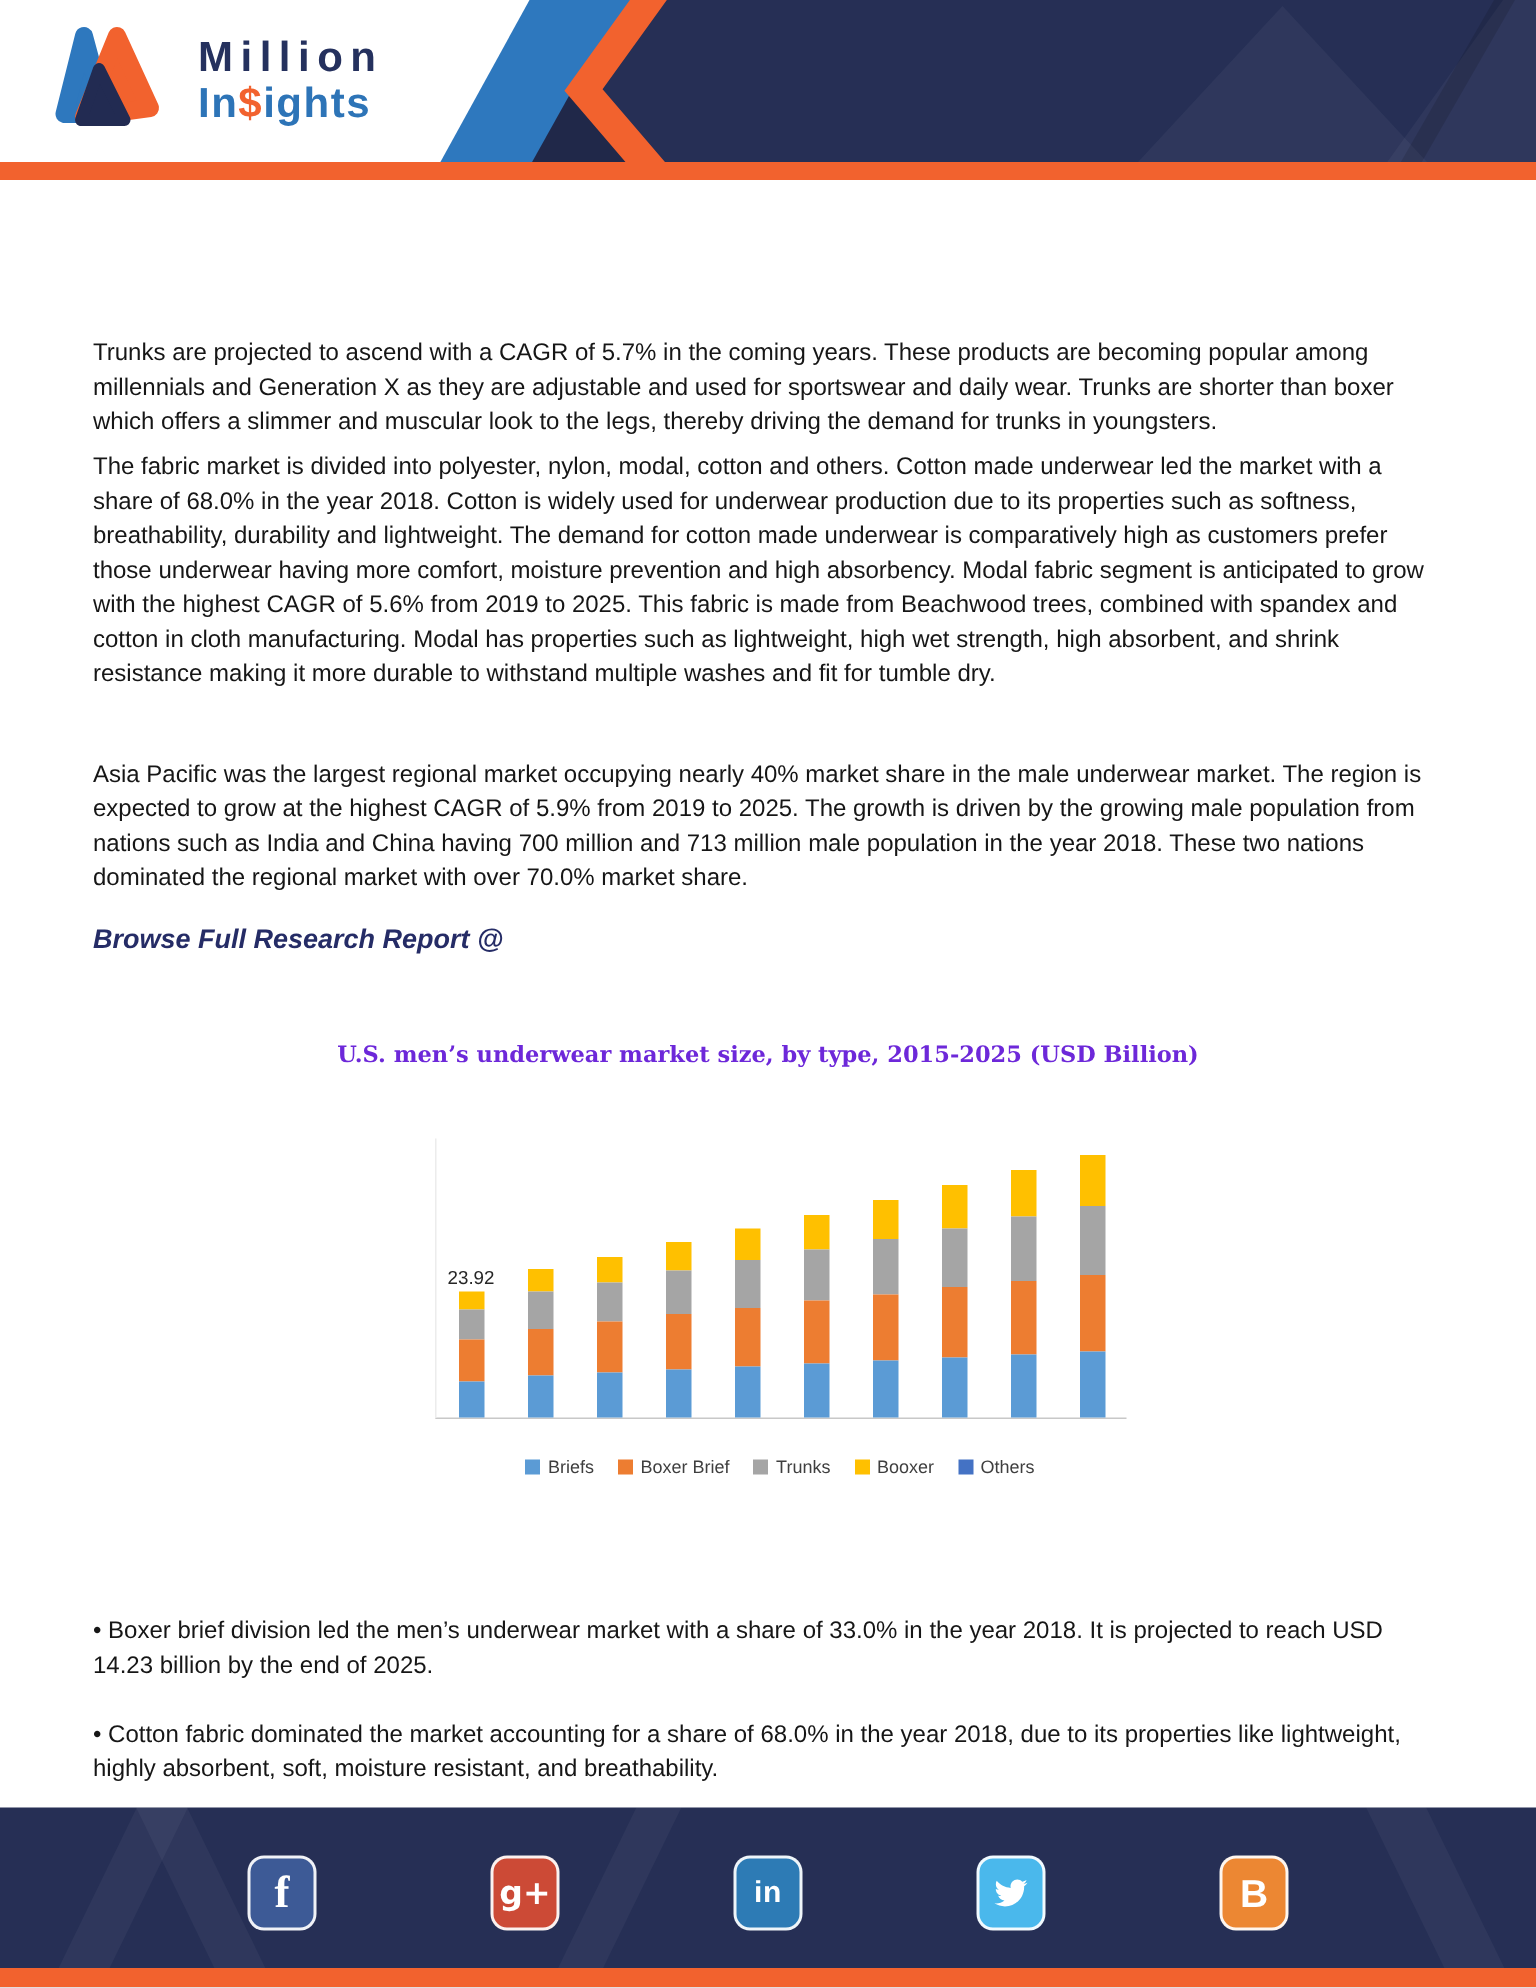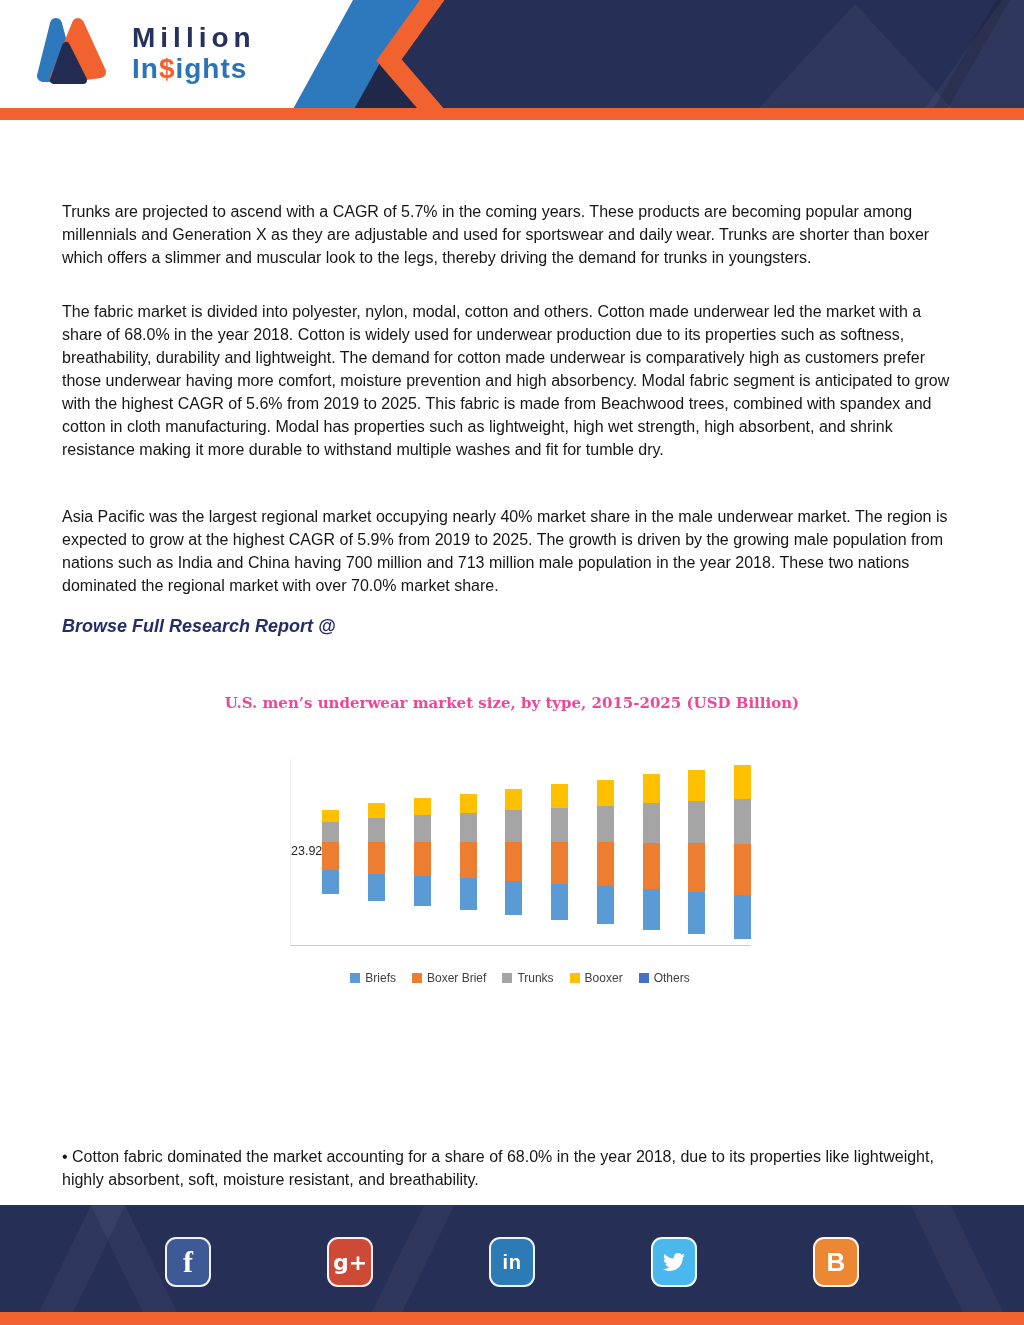--- a/index.html
+++ b/index.html
@@ -15,24 +15,24 @@
   .word2{font-size:28px;font-weight:bold;letter-spacing:1px;color:#2d74b7;margin-top:3px;}
   .word2 .dollar{color:#f2622e;}
   
   .para{position:absolute;left:62px;width:901px;font-size:16px;line-height:23px;color:#161616;}
   .browse{position:absolute;left:62px;width:901px;font-size:18px;font-weight:bold;font-style:italic;color:#252c66;}
   .report-link{position:absolute;left:62px;width:901px;font-size:18px;font-weight:bold;font-style:italic;
                color:#2121b5;text-decoration:underline;display:block;}
   .findings-head{position:absolute;left:62px;width:901px;font-size:16px;font-weight:bold;color:#111;}
   
   .chart-title{position:absolute;left:0;right:0;top:694px;text-align:center;
-               font-family:"DejaVu Serif",serif;font-weight:bold;font-size:15px;color:#ec4899;}
+               font-family:"DejaVu Serif",serif;font-weight:bold;font-size:15px;color:#6d28d9;}
   .bars{position:absolute;left:290px;top:759px;width:460px;height:186px;display:flex;
         border-bottom:1px solid #c8c8c8;border-left:1px solid #ececec;}
-  .col{flex:1;display:flex;flex-direction:row;justify-content:flex-end;align-items:center;height:100%;}
+  .col{flex:1;display:flex;flex-direction:column;justify-content:flex-end;align-items:center;height:100%;}
   .bar-value{font-size:12.5px;color:#262626;margin-bottom:2px;white-space:nowrap;}
   .stack{width:17px;display:flex;flex-direction:column;}
   .stack div{width:17px;}
   .xlabels{position:absolute;left:290px;top:948px;width:460px;display:flex;}
   .xcell{flex:1;text-align:center;font-size:12px;color:#3f3f3f;}
   .legend{position:absolute;left:290px;top:971px;width:460px;display:flex;justify-content:center;gap:16px;}
   .legend-item{display:flex;align-items:center;font-size:12px;color:#3f3f3f;white-space:nowrap;}
   .legend-item .sw{width:10px;height:10px;display:inline-block;margin-right:5px;}
   
   .footer{position:absolute;left:0;top:1205px;width:1024px;height:120px;background:#262f55;overflow:hidden;}
@@ -76,21 +76,21 @@
         <path d="M 42 10 L 20 64 L 64 58 Z" fill="#f2622e" stroke="#f2622e" stroke-width="12" stroke-linejoin="round"></path>
         <path d="M 30 32 L 18 66 L 47 66 Z" fill="#222b52" stroke="#222b52" stroke-width="8" stroke-linejoin="round"></path>
       </svg>
       <div class="wordmark">
         <div class="word1">Million</div>
         <div class="word2"><span>In</span><span class="dollar">$</span><span>ights</span></div>
       </div>
     </div>
   </div>
 
-  <div class="para" style="top:200px;">Trunks are projected to ascend with a CAGR of 5.7% in the coming years. These products are becoming popular among millennials and Generation X as they are adjustable and used for sportswear and daily wear. Trunks are shorter than boxer which offers a slimmer and muscular look to the legs, thereby driving the demand for trunks in youngsters.</div>
+  <div class="para" style="top:224px;">Trunks are projected to ascend with a CAGR of 5.7% in the coming years. These products are becoming popular among millennials and Generation X as they are adjustable and used for sportswear and daily wear. Trunks are shorter than boxer which offers a slimmer and muscular look to the legs, thereby driving the demand for trunks in youngsters.</div>
   <div class="para" style="top:300px;">The fabric market is divided into polyester, nylon, modal, cotton and others. Cotton made underwear led the market with a share of 68.0% in the year 2018. Cotton is widely used for underwear production due to its properties such as softness, breathability, durability and lightweight. The demand for cotton made underwear is comparatively high as customers prefer those underwear having more comfort, moisture prevention and high absorbency. Modal fabric segment is anticipated to grow with the highest CAGR of 5.6% from 2019 to 2025. This fabric is made from Beachwood trees, combined with spandex and cotton in cloth manufacturing. Modal has properties such as lightweight, high wet strength, high absorbent, and shrink resistance making it more durable to withstand multiple washes and fit for tumble dry.</div>
   <div class="para" style="top:505px;">Asia Pacific was the largest regional market occupying nearly 40% market share in the male underwear market. The region is expected to grow at the highest CAGR of 5.9% from 2019 to 2025. The growth is driven by the growing male population from nations such as India and China having 700 million and 713 million male population in the year 2018. These two nations dominated the regional market with over 70.0% market share.</div>
 
   <div class="browse" style="top:616px;">Browse Full Research Report @</div>
 
   <div class="chart-title">U.S. men’s underwear market size, by type, 2015-2025 (USD Billion)</div>
   <div class="bars" id="bars">
       <div class="col">
         <div class="bar-value">23.92</div>
         <div class="stack">
@@ -198,20 +198,21 @@
       <div class="legend-item">
         <span class="sw" style="background: rgb(255, 192, 0);"></span>
         <span>Booxer</span>
       </div>
       <div class="legend-item">
         <span class="sw" style="background: rgb(68, 114, 196);"></span>
         <span>Others</span>
       </div>
     </div>
 
+  <div class="para" style="top:1076px;">• Boxer brief division led the men’s underwear market with a share of 33.0% in the year 2018. It is projected to reach USD 14.23 billion by the end of 2025.</div>
   <div class="para" style="top:1145px;">• Cotton fabric dominated the market accounting for a share of 68.0% in the year 2018, due to its properties like lightweight, highly absorbent, soft, moisture resistant, and breathability.</div>
 
   <div class="footer">
     <div class="deco" style="left:62px;top:-10px;width:34px;height:140px;transform:skewX(-26deg);"></div>
     <div class="deco" style="left:120px;top:-10px;width:34px;height:140px;transform:skewX(26deg);"></div>
     <div class="deco" style="left:395px;top:-10px;width:30px;height:140px;transform:skewX(-26deg);"></div>
     <div class="deco" style="left:940px;top:-10px;width:40px;height:140px;transform:skewX(26deg);"></div>
     <div class="orange-strip"></div>
   </div>
   <div class="socials">

